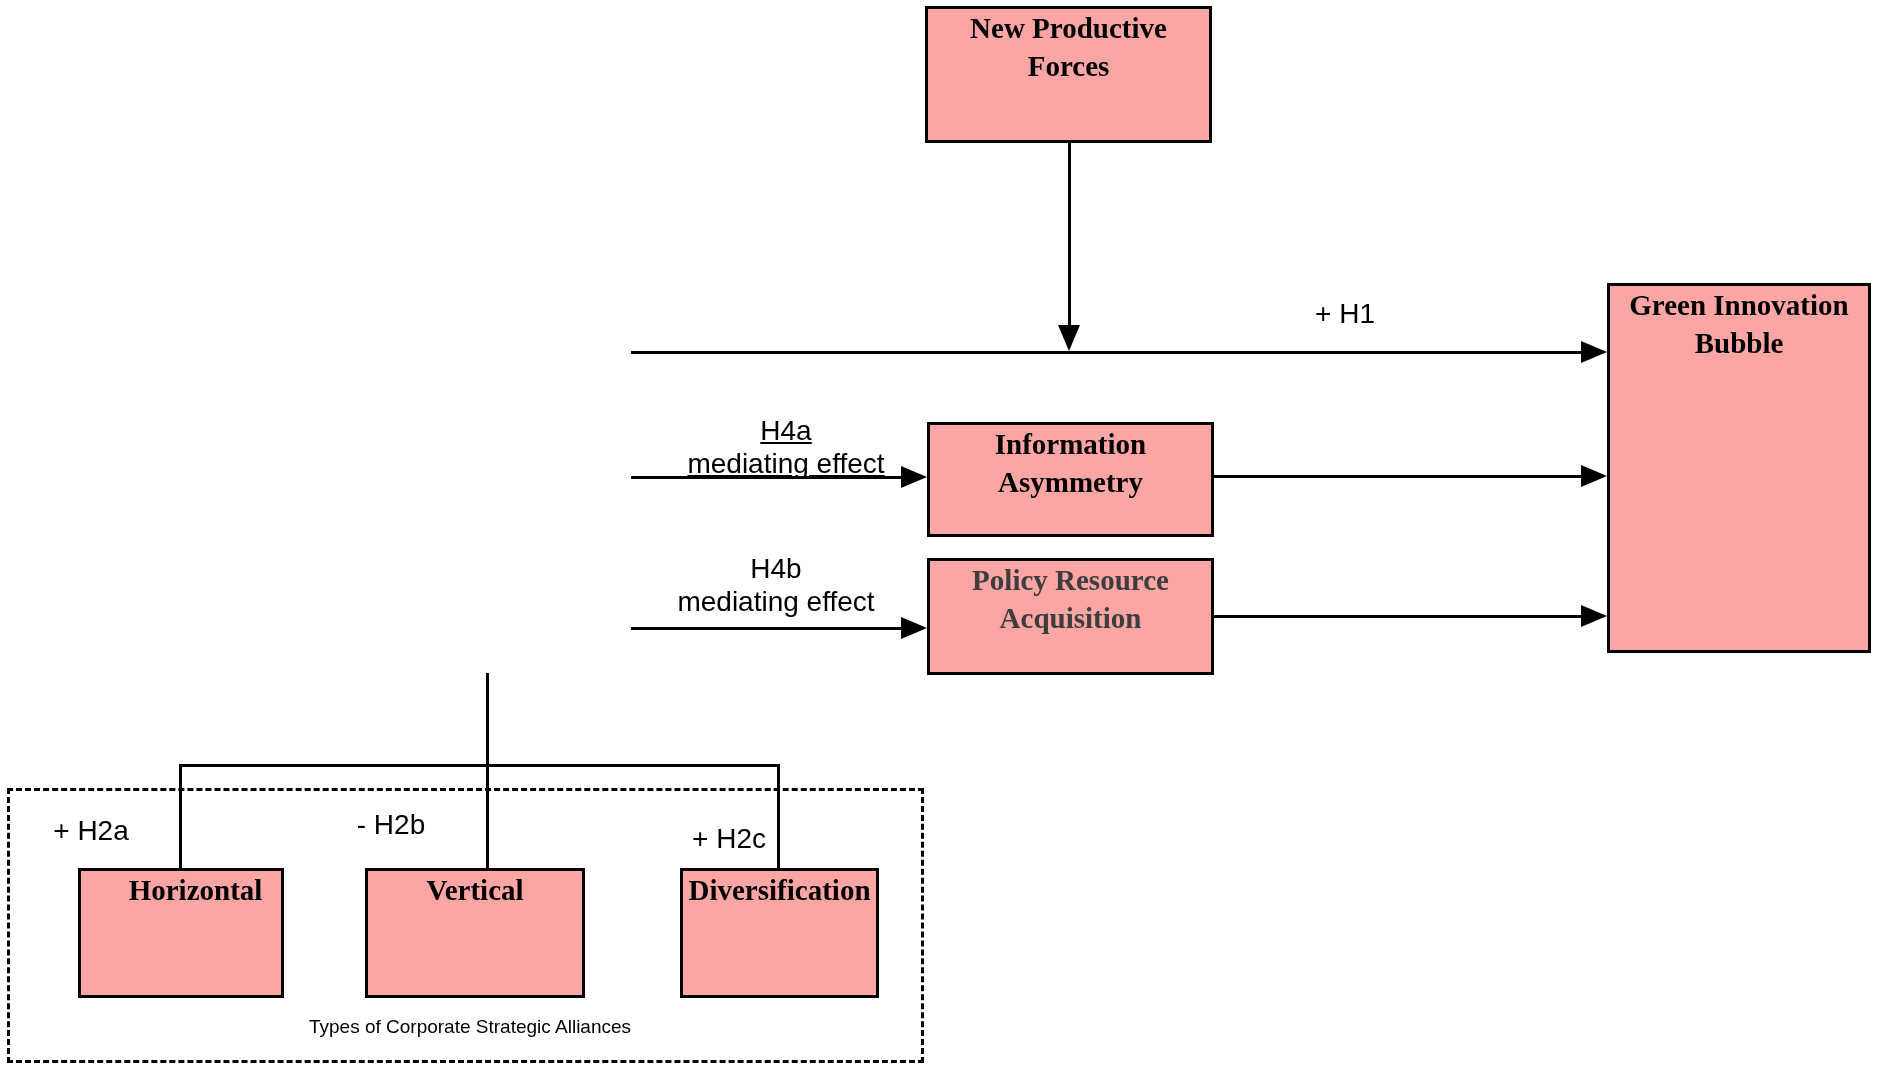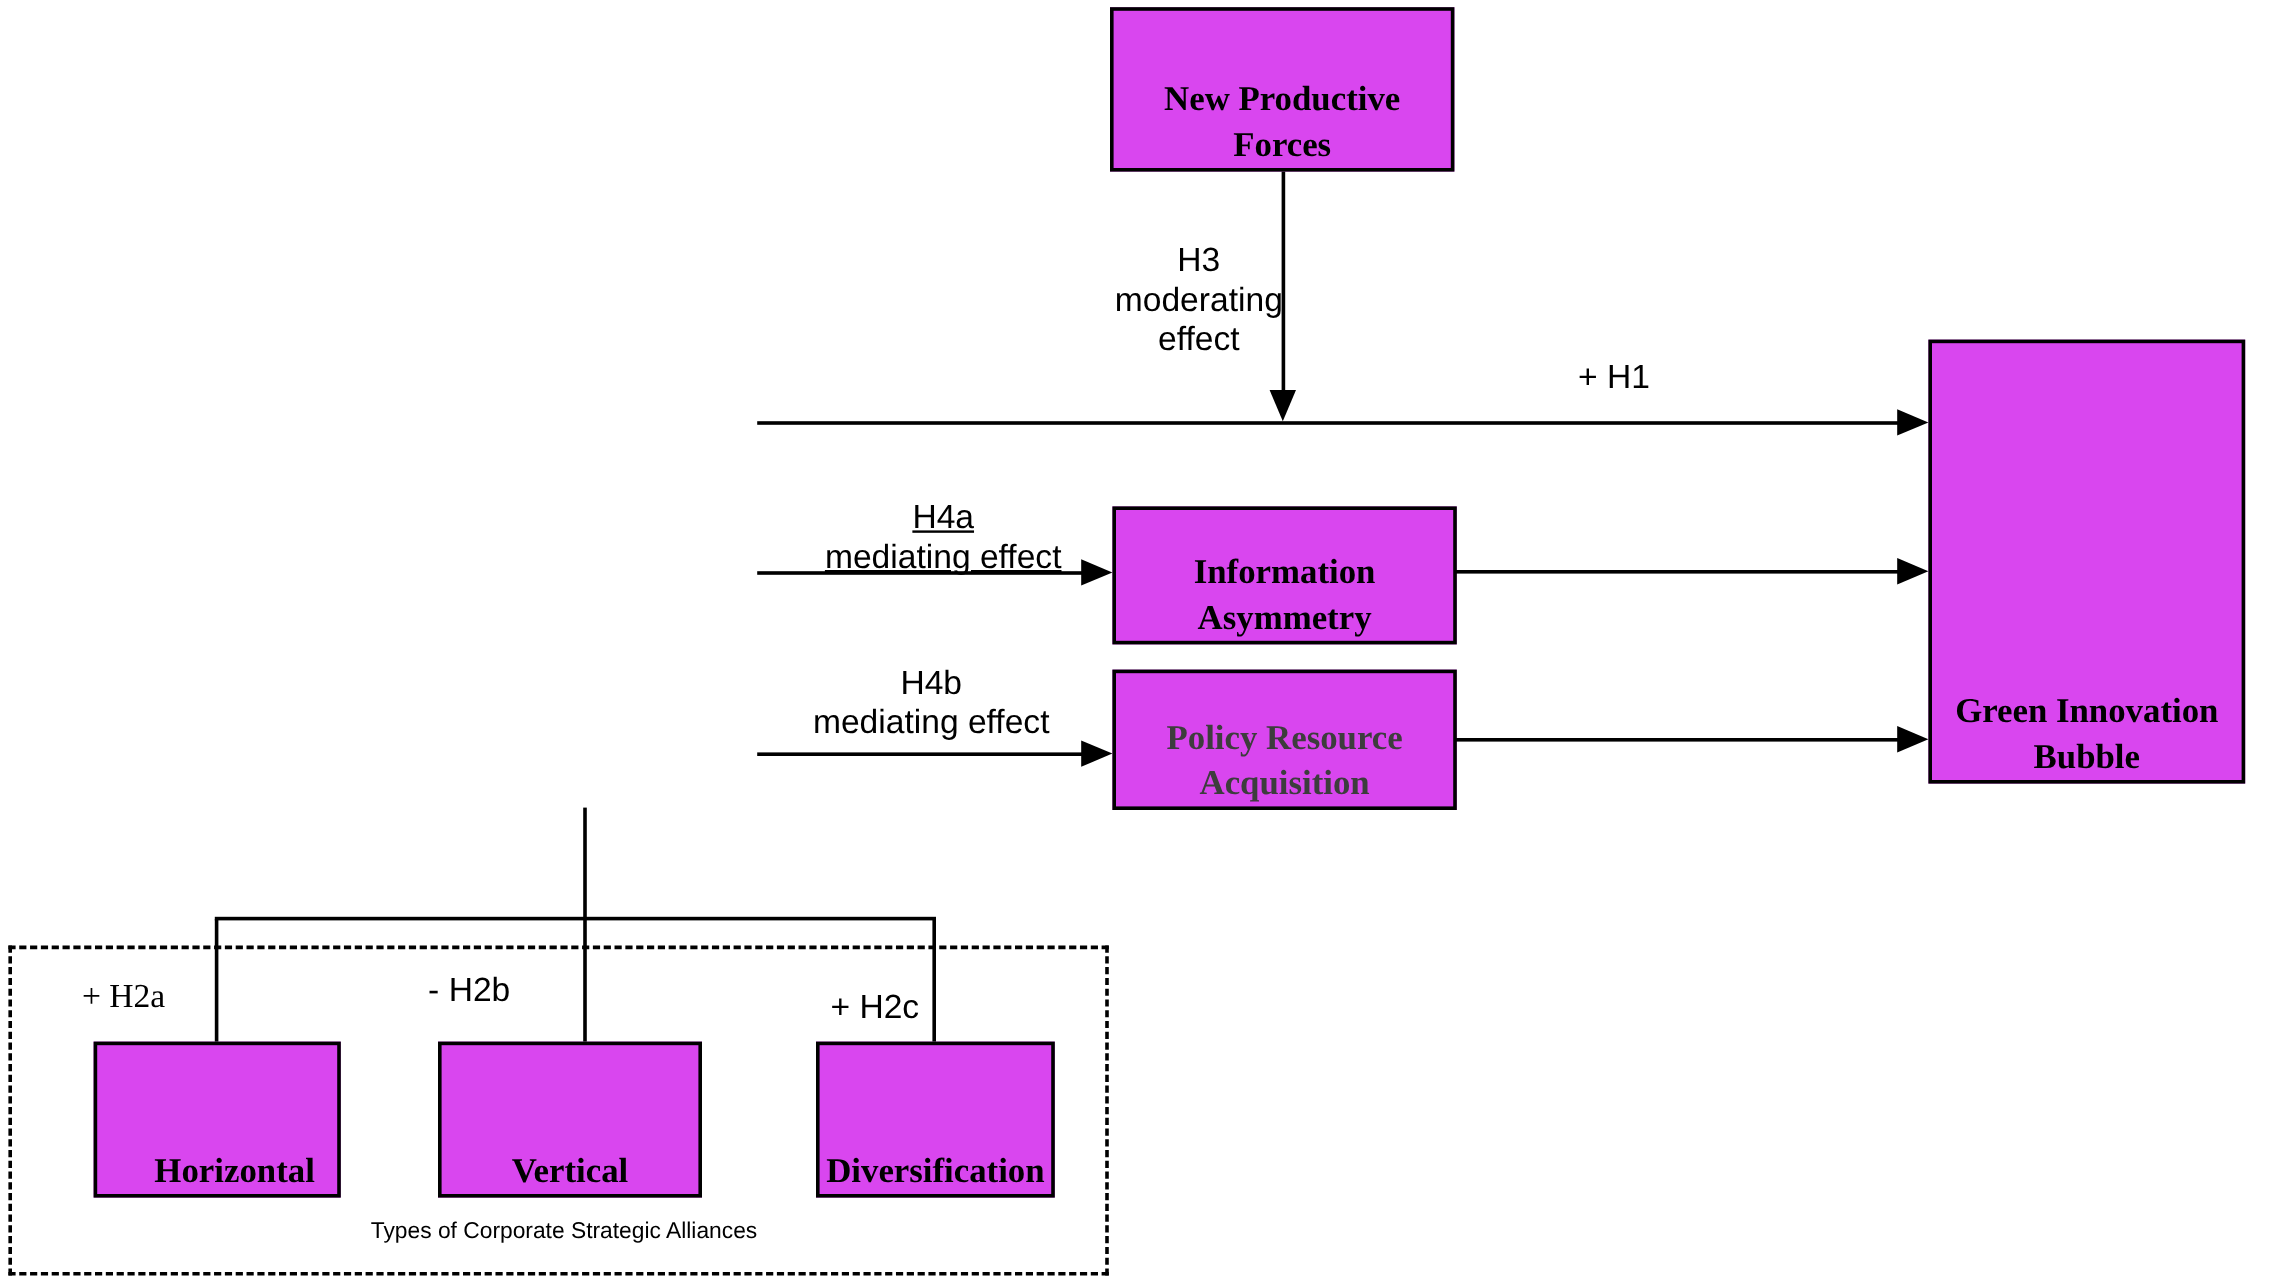--- a/index.html
+++ b/index.html
@@ -13,23 +13,23 @@
     height: 1073px;
     background: #ffffff;
     overflow: hidden;
     font-family: "Liberation Sans", sans-serif;
   }
   
   .node {
     position: absolute;
     box-sizing: border-box;
     border: 3px solid #000000;
-    background: #d946ef;
+    background: #fca5a5;
     display: flex;
-    align-items: flex-end;
+    align-items: flex-start;
     justify-content: center;
     text-align: center;
     font-family: "Liberation Serif", serif;
     font-weight: bold;
     font-size: 29px;
     line-height: 38px;
     color: #000000;
     padding: 0 14px;
   }
   .node.gray { color: #3d3d3d; }
@@ -123,25 +123,20 @@
 
   <div class="group-box" style="left:7px; top:788px; width:917px; height:275px;"></div>
   <div class="group-caption" style="left:170px; top:1016px; width:600px;">Types of Corporate Strategic Alliances</div>
 
   <div class="hline" style="left:631px; top:351px; width:952px;"></div>
   <div class="arrow-right" style="left:1581px; top:341px;"></div>
   <div class="elabel" style="left:1280px; top:297px; width:130px;">+ H1</div>
 
   <div class="vline" style="left:1068px; top:143px; height:184px;"></div>
   <div class="arrow-down" style="left:1058px; top:325px;"></div>
-  <div class="elabel" style="left:919px; top:200px; width:160px;">
-    <div>H3</div>
-    <div>moderating</div>
-    <div>effect</div>
-  </div>
 
   <div class="hline" style="left:631px; top:476px; width:272px;"></div>
   <div class="arrow-right" style="left:901px; top:466px;"></div>
   <div class="elabel" style="left:676px; top:414px; width:220px;text-decoration:underline;">
     <div>H4a</div>
     <div>mediating effect</div>
   </div>
 
   <div class="hline" style="left:631px; top:627px; width:272px;"></div>
   <div class="arrow-right" style="left:901px; top:617px;"></div>
@@ -154,17 +149,17 @@
   <div class="arrow-right" style="left:1581px; top:465px;"></div>
 
   <div class="hline" style="left:1213px; top:615px; width:370px;"></div>
   <div class="arrow-right" style="left:1581px; top:605px;"></div>
 
   <div class="vline" style="left:486px; top:673px; height:195px;"></div>
   <div class="hline" style="left:179px; top:764px; width:601px;"></div>
   <div class="vline" style="left:179px; top:766px; height:102px;"></div>
   <div class="vline" style="left:777px; top:766px; height:102px;"></div>
 
-  <div class="elabel" style="left:38px; top:814px; width:130px;font-family:Liberation Serif, serif;">+ H2a</div>
+  <div class="elabel" style="left:26px; top:814px; width:130px;">+ H2a</div>
   <div class="elabel" style="left:326px; top:808px; width:130px;">- H2b</div>
   <div class="elabel" style="left:664px; top:822px; width:130px;">+ H2c</div>
 
 </div>
 
 </body></html>

